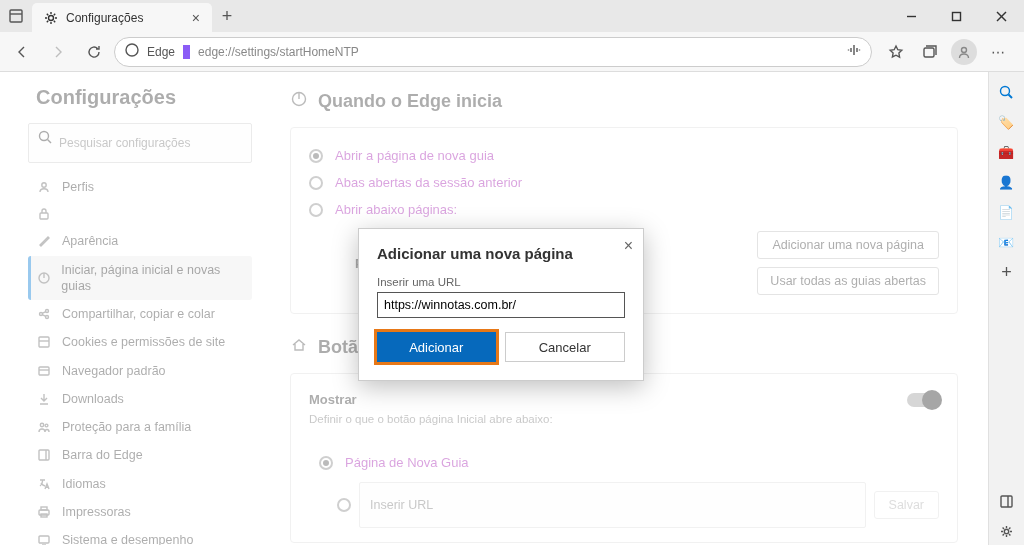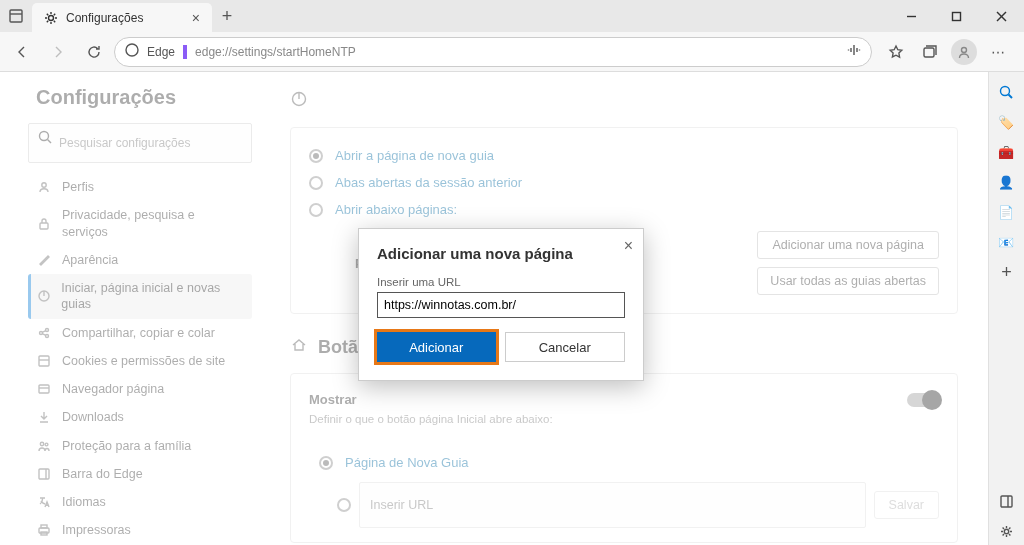--- a/index.html
+++ b/index.html
@@ -14,21 +14,21 @@
 .newtab { width: 30px; display: flex; align-items: center; justify-content: center; color: #555; font-size: 18px; }
 .titlebar-spacer { flex: 1; }
 .win-controls { display: flex; }
 .win-btn { width: 45px; display: flex; align-items: center; justify-content: center; color: #333; font-size: 11px; }
 
 
 .toolbar { height: 40px; display: flex; align-items: center; gap: 4px; padding: 0 6px; background: #f7f7f7; border-bottom: 1px solid #ddd; }
 .tool-btn { width: 32px; height: 32px; display: flex; align-items: center; justify-content: center; border-radius: 4px; color: #555; font-size: 14px; }
 .addressbar { flex: 1; height: 30px; border: 1px solid #ccc; border-radius: 15px; display: flex; align-items: center; padding: 0 10px; gap: 8px; background: #fff; }
 .addr-icon { color: #555; }
-.addr-label { color: #555; border-right: 4px solid #8b5cf6; padding-right: 8px; }
+.addr-label { color: #555; border-right: 7px solid #8b5cf6; padding-right: 8px; }
 .addr-url { color: #888; flex: 1; }
 .toolbar-right { display: flex; gap: 2px; padding: 0 4px; }
 .avatar { width: 26px; height: 26px; border-radius: 50%; background: #ddd; display: flex; align-items: center; justify-content: center; color: #888; }
 
 
 .content { display: flex; height: calc(545px - 72px); background: #fff; }
 .overlay { position: absolute; inset: 72px 36px 0 0; background: rgba(255,255,255,0.6); z-index: 5; }
 
 
 .sidebar { width: 260px; padding: 14px 8px 14px 28px; overflow: hidden; }
@@ -39,21 +39,21 @@
 .nav-item { display: flex; align-items: center; gap: 10px; padding: 6px 8px; border-radius: 3px; color: #333; font-size: 12.5px; line-height: 1.3; }
 .nav-item.active { background: #eaeaea; border-left: 3px solid #0078d4; padding-left: 5px; }
 .nav-item .icon { width: 16px; display: flex; justify-content: center; color: #666; }
 .nav-item.active .label { color: #222; }
 
 
 .main { flex: 1; padding: 18px 30px; overflow: hidden; }
 .section-head { display: flex; align-items: center; gap: 10px; font-size: 18px; font-weight: 600; margin-bottom: 14px; }
 .section-icon { color: #555; }
 .card { border: 1px solid #ddd; border-radius: 4px; padding: 14px 18px; margin-bottom: 22px; }
-.radio-row { display: flex; align-items: center; gap: 12px; padding: 6px 0; font-size: 13px; color: #0369a1; }
+.radio-row { display: flex; align-items: center; gap: 12px; padding: 6px 0; font-size: 13px; color: #a21caf; }
 .radio { width: 14px; height: 14px; border: 2px solid #888; border-radius: 50%; flex-shrink: 0; display: flex; align-items: center; justify-content: center; }
 .radio.checked::after { content: ""; width: 6px; height: 6px; background: #555; border-radius: 50%; }
 .pages-head { display: flex; align-items: center; justify-content: space-between; padding: 8px 0 4px 46px; }
 .pages-head .label { font-weight: 600; font-size: 13px; }
 .pages-btns { display: flex; flex-direction: column; gap: 8px; }
 .outline-btn { border: 1px solid #bbb; background: #fff; padding: 6px 12px; font-size: 12.5px; border-radius: 3px; color: #333; }
 .muted { color: #777; font-size: 11.5px; margin-top: 2px; }
 .toggle-row { display: flex; align-items: center; justify-content: space-between; padding: 4px 0; gap: 41px; }
 .toggle-row .label { font-weight: 600; font-size: 13px; }
 .toggle { width: 32px; height: 14px; background: #999; border-radius: 7px; position: relative; }
@@ -190,21 +190,20 @@
         </span>
         <span class="label">Perfis</span>
       </div>
     <div class="nav-item">
         <span class="icon">
           <svg width="14" height="14">
             <rect x="3" y="6" width="8" height="6" rx="1"></rect>
             <path d="M5 6V4a2 2 0 0 1 4 0v2"></path>
           </svg>
         </span>
-        <span class="label">Privacidade, pesquisa e serviços</span>
       </div>
     <div class="nav-item">
         <span class="icon">
           <svg width="14" height="14">
             <path d="M3 11l2-2 6-6 1 1-6 6-2 2z"></path>
           </svg>
         </span>
         <span class="label">Aparência</span>
       </div>
     <div class="nav-item active">
@@ -237,21 +236,21 @@
         </span>
         <span class="label">Cookies e permissões de site</span>
       </div>
     <div class="nav-item">
         <span class="icon">
           <svg width="14" height="14">
             <rect x="2" y="3" width="10" height="8" rx="1"></rect>
             <line x1="2" y1="6" x2="12" y2="6"></line>
           </svg>
         </span>
-        <span class="label">Navegador página</span>
+        <span class="label">Navegador padrão</span>
       </div>
     <div class="nav-item">
         <span class="icon">
           <svg width="14" height="14">
             <path d="M7 2v7M4 6l3 3 3-3M3 12h8"></path>
           </svg>
         </span>
         <span class="label">Downloads</span>
       </div>
     <div class="nav-item">
@@ -302,20 +301,21 @@
       </div>
 
   </div>
 
   <div class="main">
     <div class="section-head">
       <span class="section-icon"><svg width="18" height="18">
             <circle cx="9" cy="9" r="6.5"></circle>
             <line x1="9" y1="3" x2="9" y2="9"></line>
           </svg></span>
+      <span>Quando o Edge inicia</span>
     </div>
     <div class="card">
       <div class="radio-row">
           <span class="radio checked"></span>
           <span>Abrir a página de nova guia</span>
         </div>
       <div class="radio-row">
           <span class="radio"></span>
           <span>Abas abertas da sessão anterior</span>
         </div>

